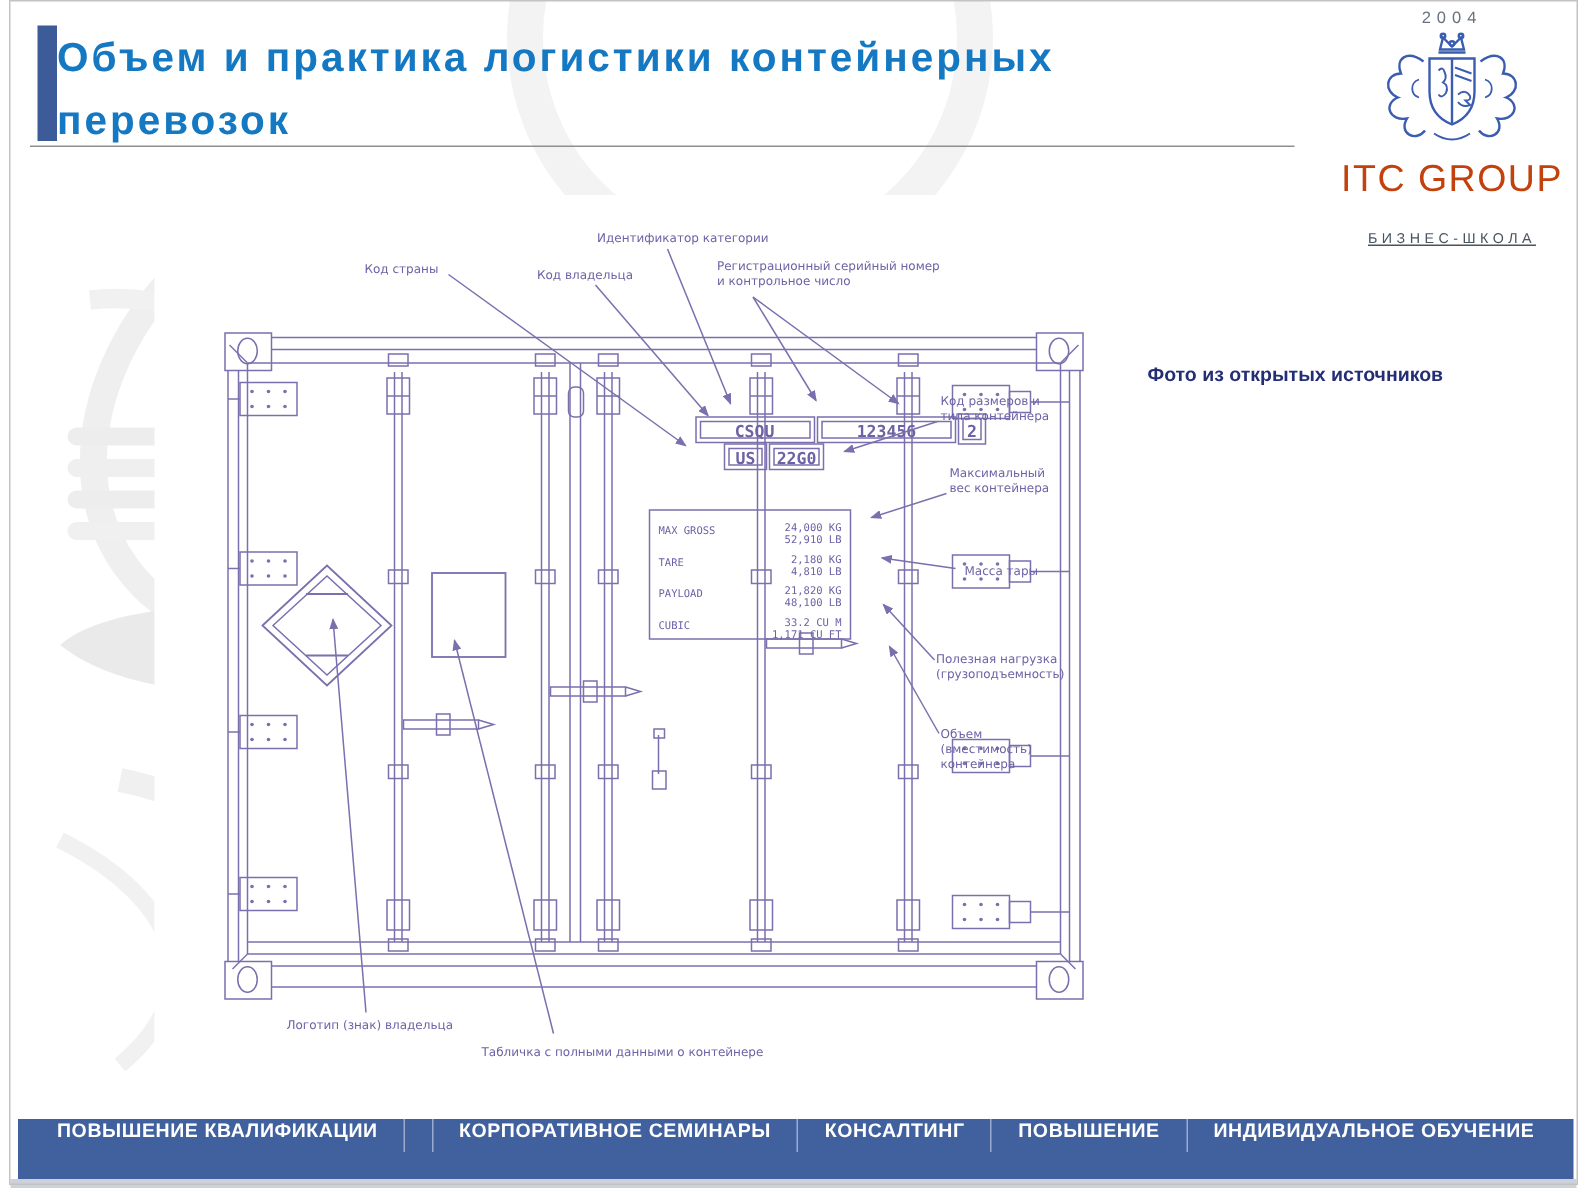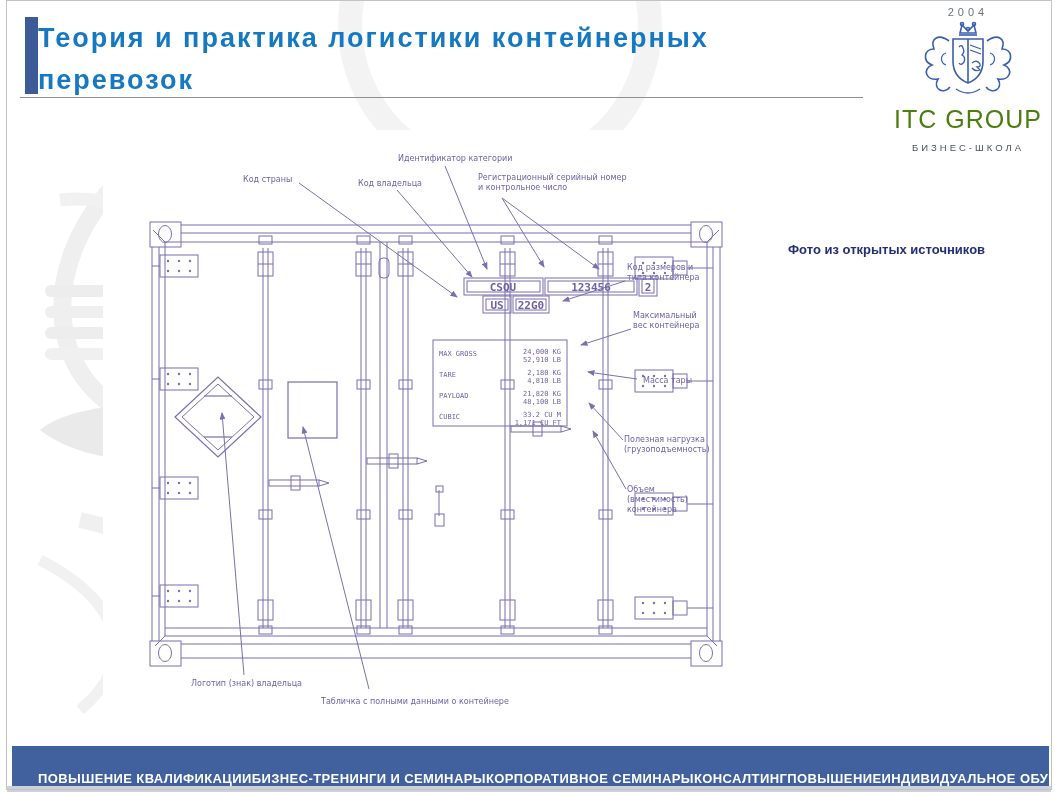--- a/index.html
+++ b/index.html
@@ -12,30 +12,30 @@
   .watermark{position:absolute;left:0;top:0;z-index:0;}
   .accent-bar{position:absolute;left:25px;top:17px;width:13px;height:77px;background:#3e5b99;z-index:2;}
   .title{
     position:absolute;left:38px;top:18px;width:820px;z-index:2;
     color:#1478c2;font-size:27px;font-weight:bold;letter-spacing:2px;line-height:1.55;
   }
   .header-rule{position:absolute;left:20px;top:97px;width:843px;height:1px;background:#8f8f8f;z-index:2;}
   .logo{position:absolute;left:893px;top:6px;width:150px;text-align:center;z-index:2;}
   .logo .year{font-size:11px;color:#6a7280;letter-spacing:4px;margin-bottom:1px;}
   .logo .crest{display:block;margin:0 auto;}
-  .logo .name{font-size:25px;color:#4d7c0f;letter-spacing:1px;margin-top:2px;}
-  .logo .tagline{font-size:9.5px;color:#49545f;letter-spacing:3px;margin-top:8px;}
+  .logo .name{font-size:25px;color:#c2410c;letter-spacing:1px;margin-top:2px;}
+  .logo .tagline{font-size:9.5px;color:#49545f;letter-spacing:3px;margin-top:20px;text-decoration:underline;}
   .credit{position:absolute;left:765px;top:242px;z-index:2;
-    color:#232e75;font-size:13px;font-weight:bold;margin-left:23px;}
+    color:#232e75;font-size:13px;font-weight:bold;}
   .diagram-wrap{position:absolute;left:103px;top:130px;width:622px;height:585px;background:#ffffff;z-index:1;}
   .d-label{fill:#6e62a6;font-family:"DejaVu Sans",sans-serif;font-size:8px;}
   .d-mono{fill:#6e62a6;font-family:"DejaVu Sans Mono",monospace;}
   .footer{
     position:absolute;left:12px;top:746px;width:1037px;height:40px;background:#41619e;z-index:3;
-    display:flex;align-items:flex-end;justify-content:space-between;box-sizing:border-box;padding:0 26px;
+    display:flex;align-items:flex-start;justify-content:space-between;box-sizing:border-box;padding:0 26px;
   }
   .footer .item{color:#ffffff;font-size:13px;font-weight:bold;letter-spacing:.4px;white-space:nowrap;}
   .footer .sep{width:1px;height:22px;background:#9aabce;}
   .footer-shadow{position:absolute;left:7px;top:786px;width:1044px;height:6px;background:#cdd2da;z-index:3;}
 </style>
 </head>
 <body>
 
 <svg class="watermark" width="1055" height="792">
   <circle cx="500" cy="25" r="150" fill="none" stroke="#f3f3f3" stroke-width="24"></circle>
@@ -46,21 +46,21 @@
   <rect x="45" y="327" width="200" height="12" rx="6" fill="#ededed"></rect>
   <rect x="45" y="348" width="160" height="12" rx="6" fill="#f0f0f0"></rect>
   <path d="M40,430 C80,395 220,395 265,440 C200,470 90,470 40,430 Z" fill="#eaeaea"></path>
   <path d="M80,520 C180,540 240,620 160,690" fill="none" stroke="#f0f0f0" stroke-width="16"></path>
   <path d="M40,560 C120,600 140,660 80,710" fill="none" stroke="#f1f1f1" stroke-width="11"></path>
 </svg>
 
 <div class="frame"></div>
 
 <div class="accent-bar"></div>
-<div class="title">Теория и практика логистики контейнерных перевозок</div>
+<div class="title">Объем и практика логистики контейнерных перевозок</div>
 <div class="header-rule"></div>
 
 <div class="logo">
   <div class="year">2004</div>
   <svg class="crest" width="104" height="84" viewBox="0 0 104 84">
     <g stroke="#3a5db0" fill="none" stroke-width="1.6">
 
       <path d="M44,14 L46,6 L52,12 L58,6 L60,14 Z"></path>
       <circle cx="46" cy="5" r="1.5"></circle>
         <circle cx="52" cy="10" r="1.5"></circle>
@@ -386,21 +386,20 @@
   <text class="d-label" x="524" y="372">(вместимость)</text>
   <text class="d-label" x="524" y="382">контейнера</text>
   <text class="d-label" x="88" y="556">Логотип (знак) владельца</text>
   <text class="d-label" x="218" y="574">Табличка с полными данными о контейнере</text>
 </svg>
 </div>
 
 <div class="footer">
   <span class="item">ПОВЫШЕНИЕ КВАЛИФИКАЦИИ</span>
   <span class="sep"></span>
-  <span class="item">БИЗНЕС-ТРЕНИНГИ И СЕМИНАРЫ</span>
   <span class="sep"></span>
   <span class="item">КОРПОРАТИВНОЕ СЕМИНАРЫ</span>
   <span class="sep"></span>
   <span class="item">КОНСАЛТИНГ</span>
   <span class="sep"></span>
   <span class="item">ПОВЫШЕНИЕ</span>
   <span class="sep"></span>
   <span class="item">ИНДИВИДУАЛЬНОЕ ОБУЧЕНИЕ</span>
 </div>
 <div class="footer-shadow"></div>

